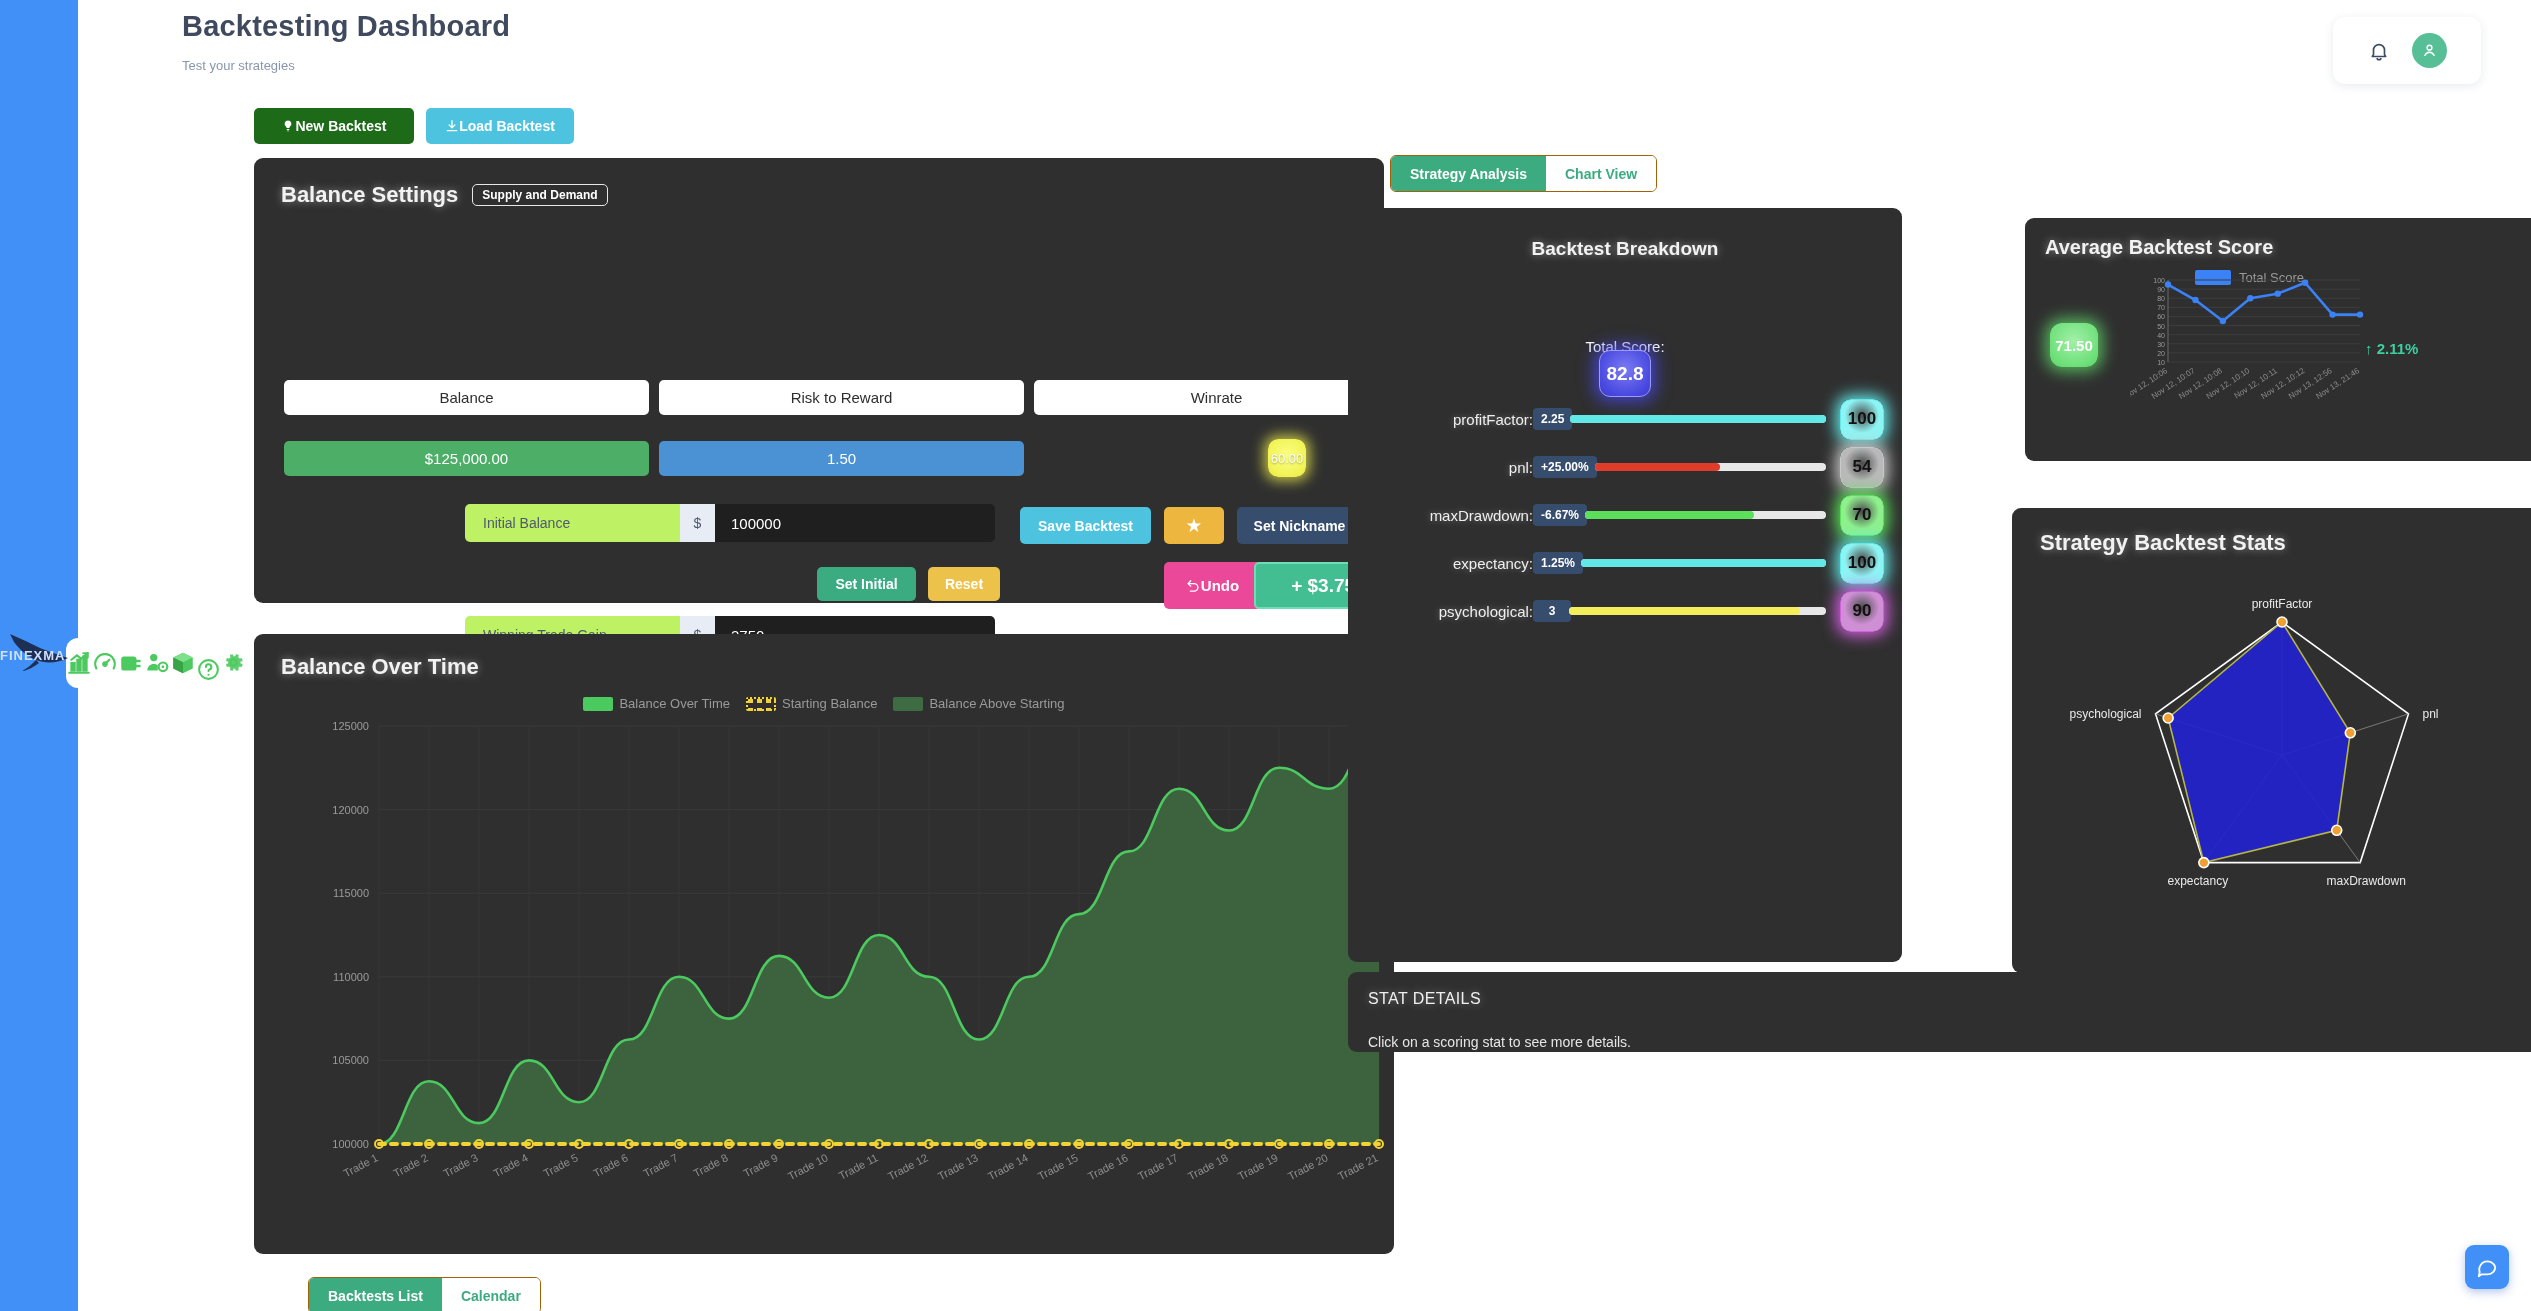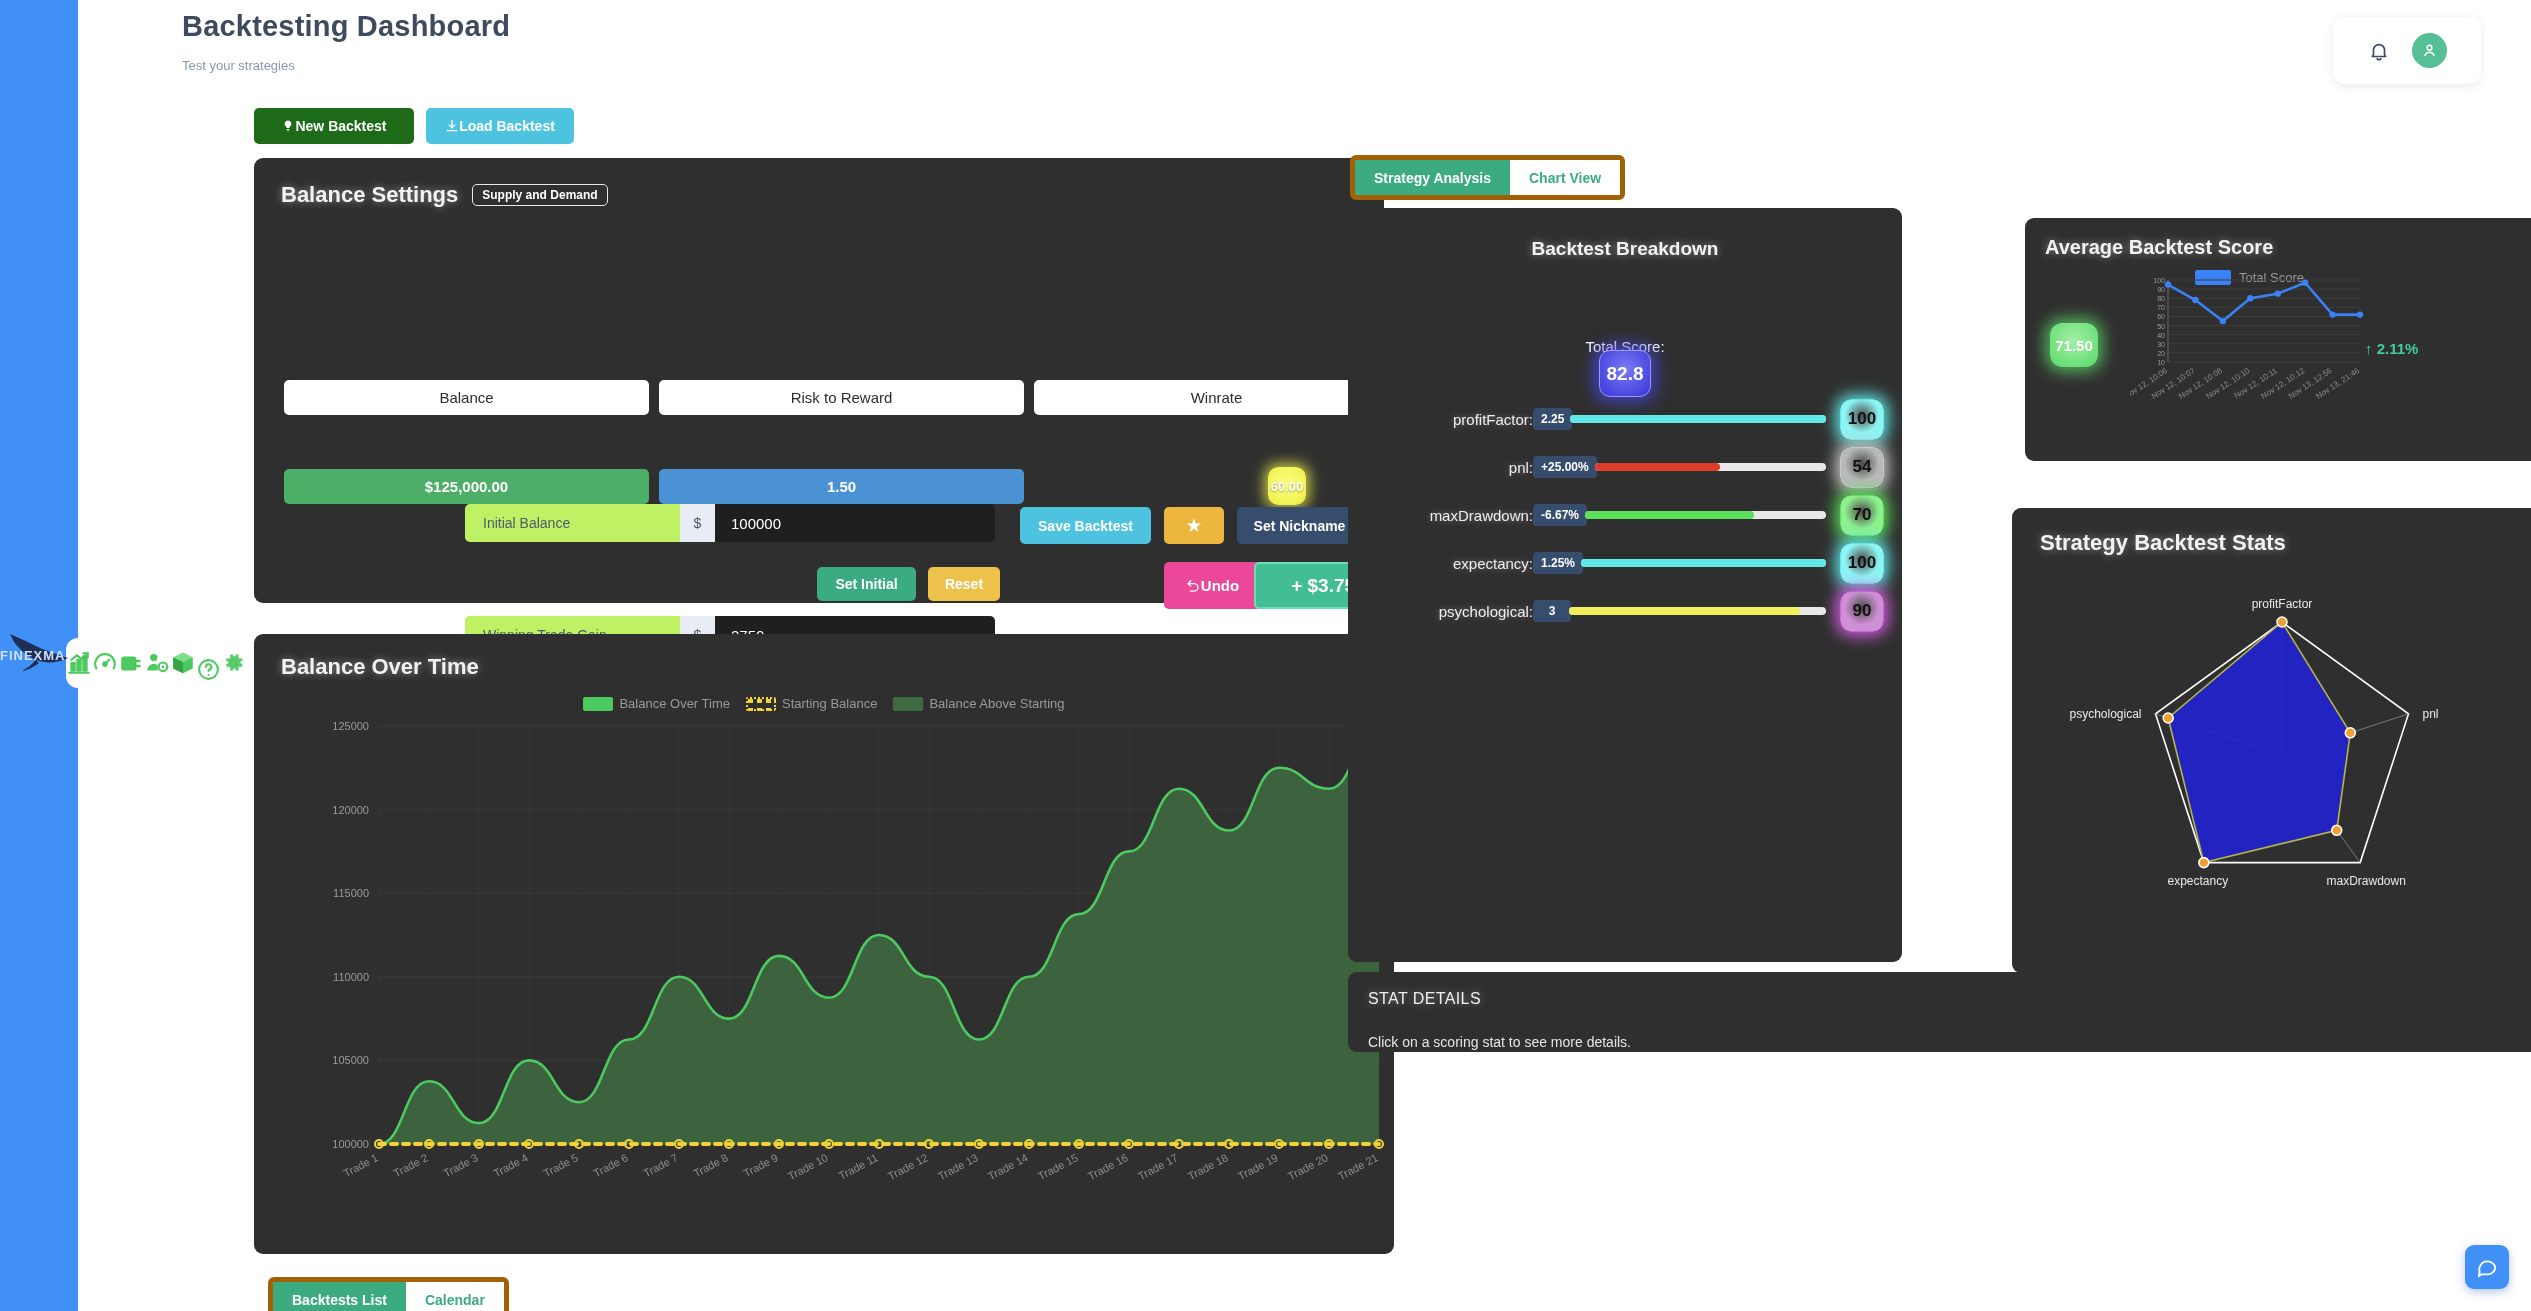--- a/index.html
+++ b/index.html
@@ -53,21 +53,21 @@
   
   .panel-dark { background:#2f2f2f; border-radius:9px; position:absolute; }
   #balance-settings { left:176px; top:158px; width:1130px; height:445px; }
   .panel-title { color:#f2f2f2; font-size:22px; font-weight:700; text-shadow:0 0 9px rgba(255,255,255,.45); }
   #bs-head { position:absolute; left:27px; top:24px; display:flex; align-items:center; gap:14px;}
   .tag-pill { border:1px solid #e7e7e7; border-radius:5px; padding:3px 9px; font-size:12px; color:#fff; font-weight:700; background:transparent;}
 
   .stat-head-row { position:absolute; left:30px; top:222px; width:1115px; display:flex; gap:10px; }
   .stat-head { flex:1; background:#fff; border-radius:5px; height:35px; display:flex; align-items:center; justify-content:center; font-size:15px; color:#2e2e2e;}
   .stat-val-row { position:absolute; left:30px; top:283px; width:1115px; display:flex; gap:10px; align-items:flex-start;}
-  .stat-val { flex:1; height:35px; border-radius:5px; display:flex;align-items:center;justify-content:center; color:#fff; font-size:15px; font-weight:700;margin-top:28px;}
+  .stat-val { flex:1; height:35px; border-radius:5px; display:flex;align-items:center;justify-content:center; color:#fff; font-size:15px; font-weight:400;}
   .sv-balance { background:#4cae67; }
   .sv-rr { background:#4a92d4; }
   .sv-win { background: radial-gradient(circle at 50% 45%, #fbff83 0%, #f3f55c 60%, #e9e93e 100%);
             color:#fff; font-size:13px; text-shadow:0 1px 2px rgba(0,0,0,.35);
             box-shadow:0 0 13px 4px rgba(240,240,80,.75); border-radius:10px; height:38px; }
   .win-wrap { position:absolute; left:1014px; top:281px; width:38px; }
 
   .field-row { position:absolute; display:flex; height:38px; width:530px; }
   .field-label { background:#bef264; width:215px; display:flex; align-items:center; padding-left:18px;
                  font-size:14px; color:#4e5a6e; border-radius:5px 0 0 5px;}
@@ -87,21 +87,21 @@
   #btn-minus   { position:absolute; left:1158px; top:404px; width:140px;height:47px; background:#e0584c; color:#fff; font-size:19px;}
 
   
   #balance-chart { left:176px; top:634px; width:1140px; height:620px; }
   #boc-title { position:absolute; left:27px; top:20px; }
   .legend-row { position:absolute; top:700px; left:0; width:100%; display:flex; justify-content:center; gap:16px; align-items:center; }
   .legend-item { display:flex; align-items:center; gap:6px; font-size:13px; color:#9a9a9a;}
   .lg-swatch { width:30px; height:14px; border-radius:2px; }
 
   
-  .tabs { position:absolute; display:flex; border:5px solid #a16207; border-radius:6px; overflow:hidden;}
+  .tabs { position:absolute; display:flex; border:1px solid #a16207; border-radius:6px; overflow:hidden;margin-left:40px;}
   .tab { padding:0 19px; height:35px; display:flex; align-items:center; font-size:14px; font-weight:700; cursor:pointer; background:#fff; color:#3dab80;}
   .tab.active { background:#3dab80; color:#fff; }
   #right-tabs { left:1272px; top:155px; }
 
   #breakdown { left:1270px; top:208px; width:554px; height:754px; }
   #bd-title { position:absolute; width:100%; text-align:center; top:30px; font-size:19px;}
   #bd-total-label { position:absolute; width:100%; text-align:center; top:118px; font-size:15px; color:#fff;margin-top:12px;}
   #bd-total { position:absolute; left:50%; transform:translateX(-50%); top:142px; width:52px; height:47px;
               background: radial-gradient(circle at 50% 40%, #7b7bf5 0%, #4a4ae0 70%, #3b3bd4 100%);
               border:1px solid #9a9aff; border-radius:11px; display:flex;align-items:center;justify-content:center;

